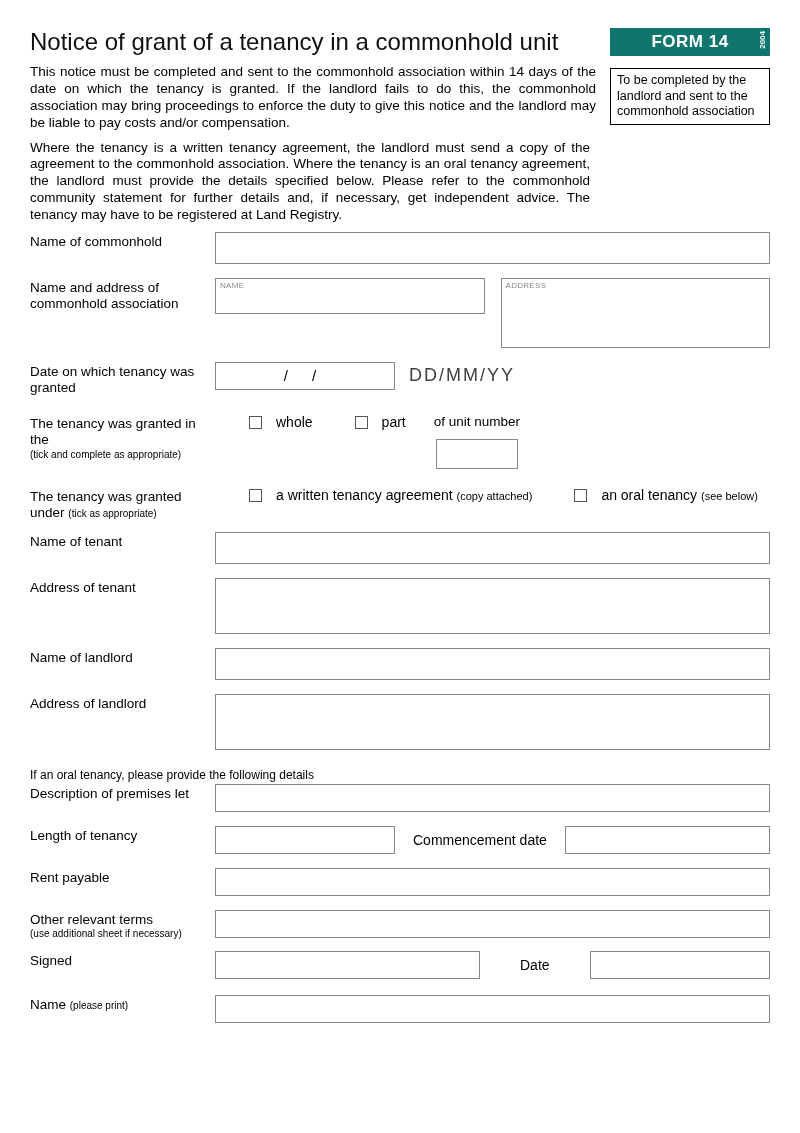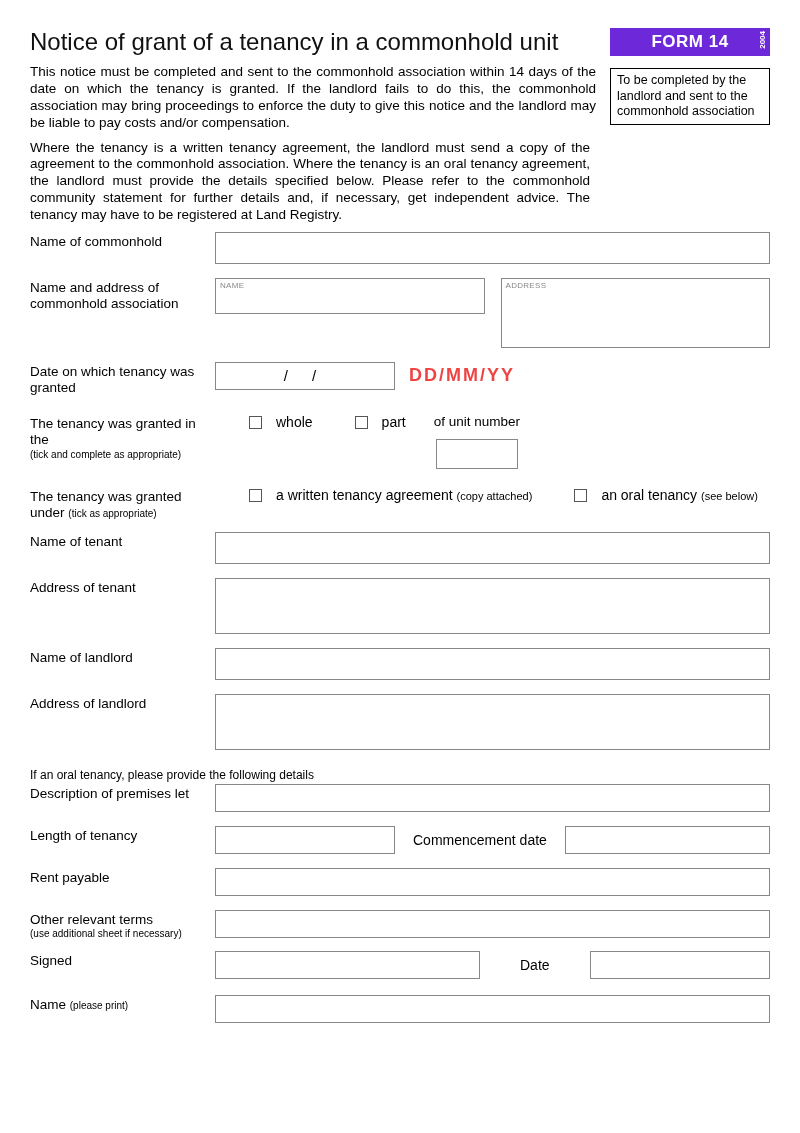--- a/index.html
+++ b/index.html
@@ -9,21 +9,21 @@
     color: #000;
     margin: 0;
     padding: 28px 30px 30px 30px;
     width: 800px;
     background: #fff;
   }
   .header-row { display: flex; align-items: center; gap: 20px; }
   .title { font-size: 24px; font-weight: normal; color: #111; flex: 1; line-height: 1.15; }
   .badge-col { width: 160px; }
   .form-badge {
-    background: #6d28d9; color: #fff; text-align: center; font-weight: bold;
+    background: #0f766e; color: #fff; text-align: center; font-weight: bold;
     font-size: 17px; padding: 4px 4px; position: relative; letter-spacing: 0.5px;
   }
   .year-vertical {
     position: absolute; right: 3px; top: 3px; font-size: 8px; font-weight: bold;
     writing-mode: vertical-rl; transform: rotate(180deg); letter-spacing: 0;
   }
   .side-note {
     border: 1px solid #000; padding: 4px 6px; font-size: 12.5px; margin-top: 4px;
     line-height: 1.25;
   }
@@ -37,21 +37,21 @@
   .input-col { flex: 1; }
   .box { border: 1px solid #888; background: #fff; }
   .box-full { width: 100%; height: 32px; }
   .box-tall { width: 100%; height: 56px; }
   .box-small-label { font-size: 8px; color: #888; padding: 2px 4px; text-transform: uppercase; letter-spacing: 0.3px;}
   .two-cols { display: flex; gap: 16px; }
   .two-cols .box { flex: 1; }
 
   .date-row { display: flex; align-items: center; gap: 14px; }
   .date-box { border: 1px solid #888; width: 180px; height: 28px; text-align: center; line-height: 26px; font-size: 15px; letter-spacing: 10px;}
-  .date-hint { color: #ef4444; font-size: 18px; letter-spacing: 2px; font-weight: bold;}
+  .date-hint { color: #404040; font-size: 18px; letter-spacing: 2px; font-weight: normal;}
 
   .checkbox-row { display: flex; align-items: flex-start; }
   .check-set { display: flex; flex-direction: row; gap: 8px; }
   .check-item { display: flex; align-items: center; gap: 14px; }
   .checkbox { width: 13px; height: 13px; border: 1px solid #555; display: inline-block; margin-left: 34px;}
   .check-label { font-size: 14px; }
   .check-hint { font-size: 11px; }
   .unit-block { display: flex; align-items: center; gap: 10px; margin-left: 28px; flex-direction: column;}
   .unit-box { border: 1px solid #888; width: 82px; height: 30px; }
 

